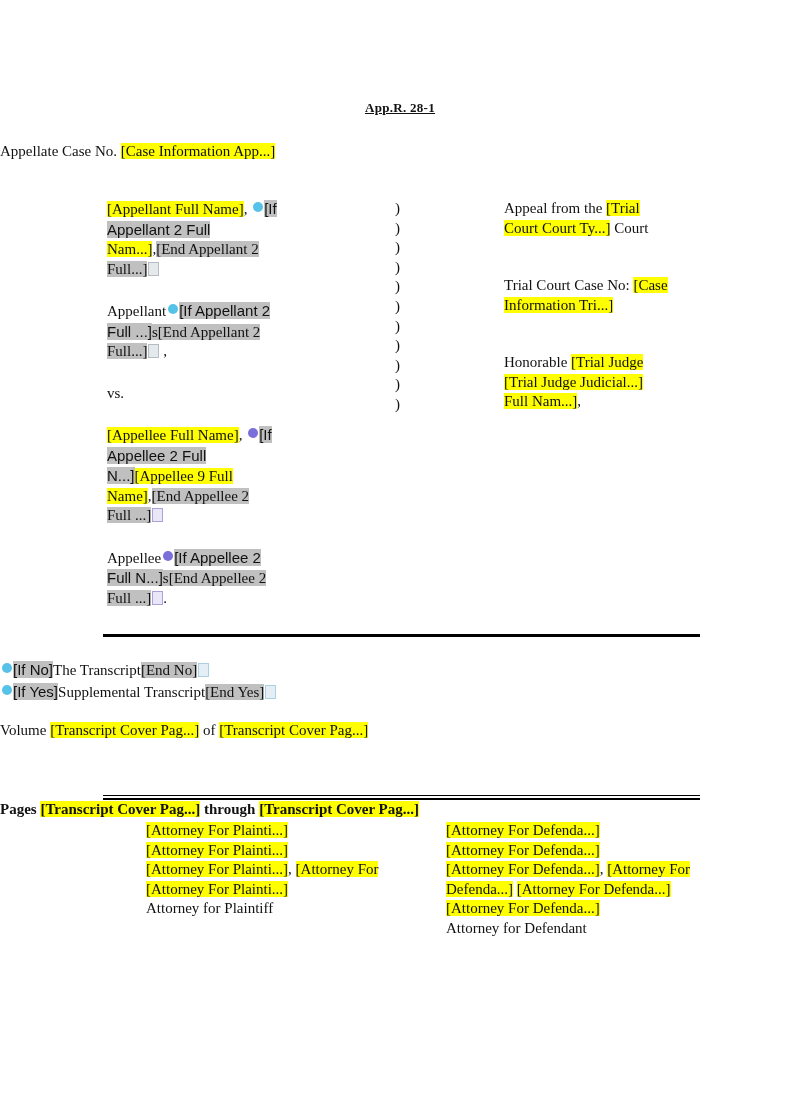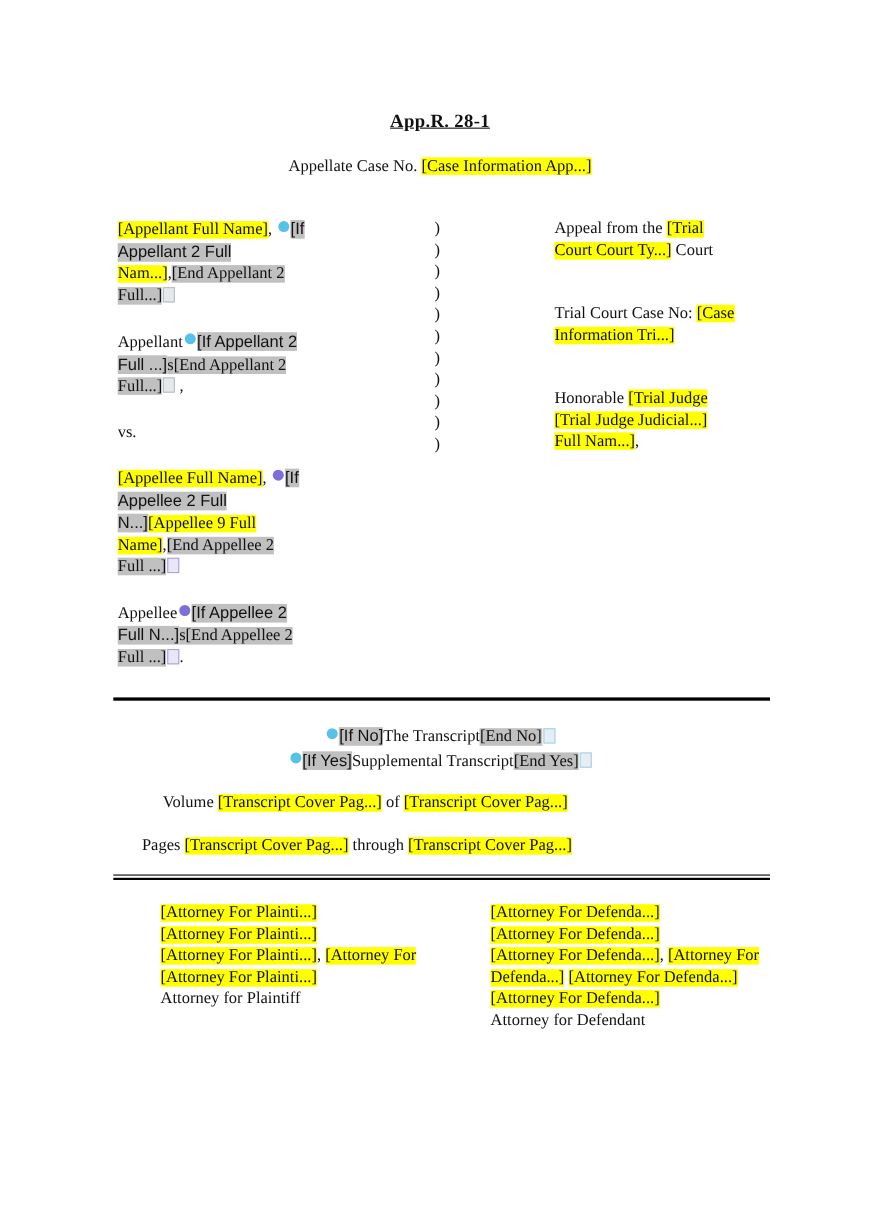--- a/index.html
+++ b/index.html
@@ -1,40 +1,40 @@
 <!DOCTYPE html>
 <html style="--hl-yellow: #ffff00; --hl-gray: #c0c0c0; --dot-blue: #56c2e8; --dot-purple: #7b6fd9;"><head>
 <meta charset="utf-8">
 <style>
   html,body{margin:0;padding:0;width:800px;height:1100px;background:#ffffff;overflow:hidden;}
   body{font-family:"Liberation Serif",serif;font-size:15px;color:#111111;position:relative;}
   .page{position:absolute;inset:0;background:#ffffff;}
 
   .title{position:absolute;top:100px;left:0;width:800px;text-align:center;
-         font-weight:bold;font-size:17px;text-decoration:underline;letter-spacing:.3px;}
-  .center{text-align:center;}
+         font-weight:bold;font-size:13px;text-decoration:underline;letter-spacing:.3px;}
+  .center{text-align:left;}
   .case-line{position:absolute;top:142px;left:0;width:800px;}
 
   .line{white-space:pre;line-height:19.5px;}
 
   .left-col{position:absolute;left:107px;top:199px;width:240px;}
   .left-col .block{margin:0 0 22px 0;}
   .parens{position:absolute;left:395px;top:199px;}
   .parens .line{line-height:19.6px;}
   .right-col{position:absolute;left:504px;top:199px;width:225px;}
   .right-col .block{margin:0 0 38px 0;}
 
   .rule-top{position:absolute;top:634px;left:103px;width:597px;height:3px;background:#000;}
   .rule-bottom{position:absolute;top:795px;left:103px;width:597px;height:2px;
                border-top:1px solid #000;border-bottom:2px solid #000;}
 
   .transcript{position:absolute;top:659px;left:0;width:800px;}
   .transcript .line{line-height:22px;}
   .volume-line{position:absolute;top:721px;left:0;width:664px;}
-  .pages-line{position:absolute;top:760px;left:0;width:649px;}
+  .pages-line{position:absolute;top:800px;left:0;width:649px;font-weight:bold;}
 
   .atty{top:821px;position:absolute;padding-left:39px;}
   .atty-left{left:107px;width:290px;}
   .atty-right{left:407px;width:300px;}
 
   .seg-plain{background:transparent;}
   .seg-yellow{background:var(--hl-yellow,#ffff00);}
   .seg-gray-serif{background:var(--hl-gray,#c0c0c0);}
   .seg-gray-sans{background:var(--hl-gray,#c0c0c0);font-family:"Liberation Sans",sans-serif;}
 

